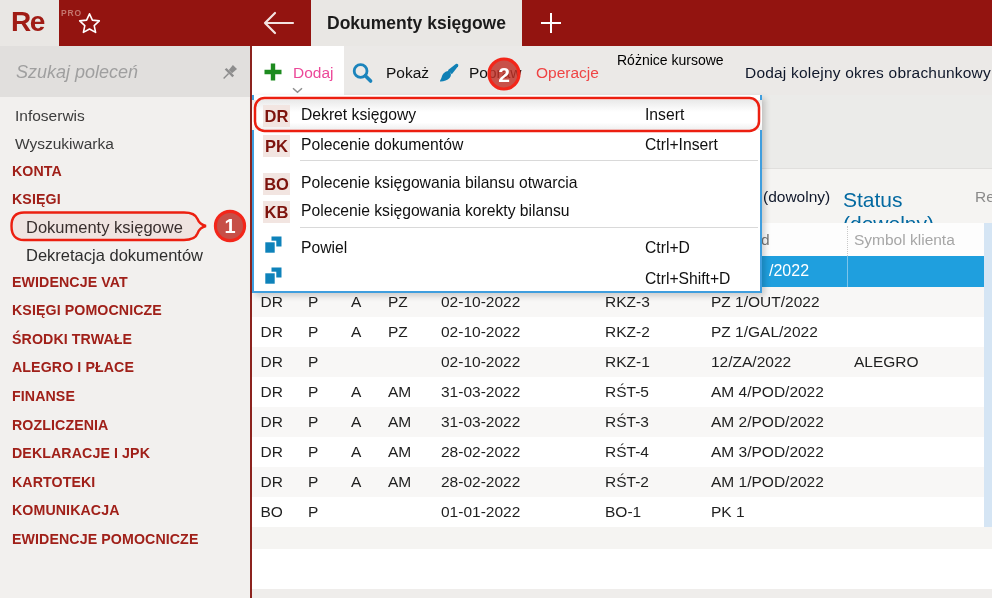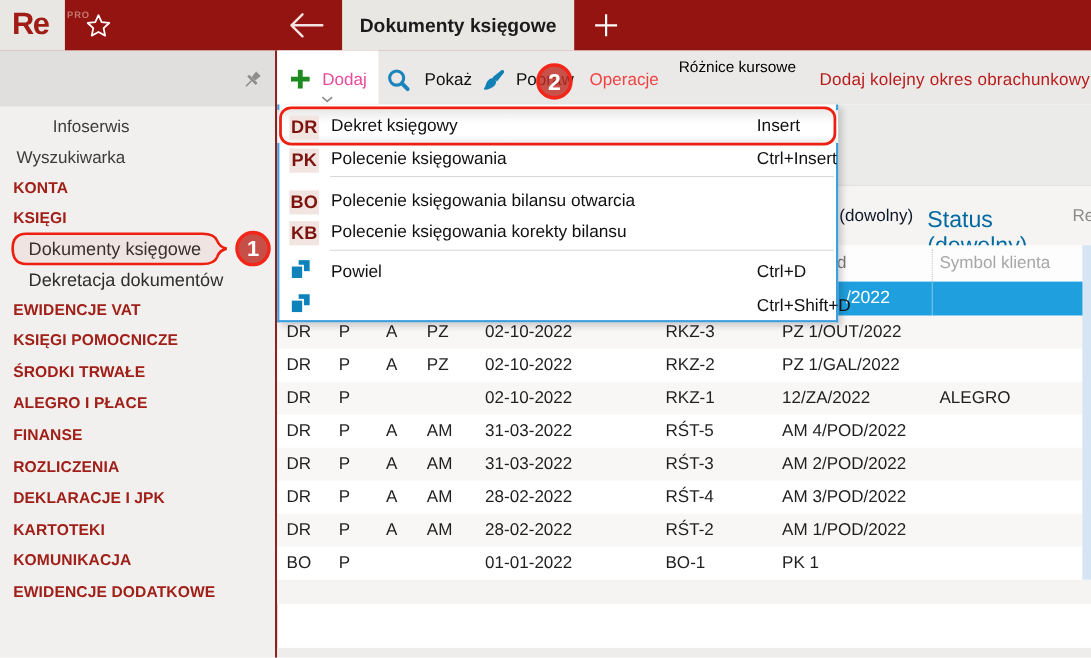--- a/index.html
+++ b/index.html
@@ -24,51 +24,52 @@
 </svg>
 
 <div class="abs" style="left:311px;top:0;width:211px;height:46px;background:#e9e7e4;
      display:flex;align-items:center;justify-content:center;font-weight:bold;font-size:17.5px;color:#1b1b1b;">Dokumenty księgowe</div>
 
 <svg class="abs" style="left:540px;top:12px;" width="22" height="22" viewBox="0 0 22 22">
   <path d="M11 1 V21 M1 11 H21" stroke="#fff" stroke-width="2" fill="none"></path>
 </svg>
 
 <div class="abs" style="left:0;top:46px;width:250px;height:51px;background:#e1dfdd;">
+  <div class="abs" style="left:16px;top:16px;font-style:italic;font-size:18px;color:#9f9f9f;">Szukaj poleceń</div>
   <svg class="abs" style="left:219px;top:17px;" width="20" height="20" viewBox="0 0 20 20">
     <g transform="rotate(45 10 10)" fill="#8d8d8d">
       <path d="M7.1 1.6 L12.9 1.6 L12.3 8 L7.7 8 Z"></path>
       <path d="M4.6 8.2 L15.4 8.2 L15.4 10.6 L4.6 10.6 Z"></path>
       <rect x="9.3" y="10.6" width="1.45" height="7"></rect>
     </g>
   </svg>
 </div>
 <div class="abs" style="left:0;top:97px;width:250px;height:501px;background:#f2f0ee;"></div>
 
 <style>
  .nav-i{position:absolute;left:15px;font-size:15.5px;color:#3c3c3c;white-space:nowrap;}
  .nav-c{position:absolute;left:12px;font-size:14.2px;font-weight:bold;color:#a02019;letter-spacing:0.1px;white-space:nowrap;}
  .nav-s{position:absolute;left:26px;font-size:16.5px;color:#2e2e2e;white-space:nowrap;}
 </style>
-<div class="nav-i" style="top:107px;margin-left:33px;">Infoserwis</div>
+<div class="nav-i" style="top:107px;">Infoserwis</div>
 <div class="nav-i" style="top:135px;">Wyszukiwarka</div>
 <div class="nav-c" style="top:163px;">KONTA</div>
 <div class="nav-c" style="top:191px;">KSIĘGI</div>
 <div class="nav-s" style="top:218px;">Dokumenty księgowe</div>
 <div class="nav-s" style="top:246px;">Dekretacja dokumentów</div>
 <div class="nav-c" style="top:274px;">EWIDENCJE VAT</div>
 <div class="nav-c" style="top:302px;">KSIĘGI POMOCNICZE</div>
 <div class="nav-c" style="top:331px;">ŚRODKI TRWAŁE</div>
 <div class="nav-c" style="top:359px;">ALEGRO I PŁACE</div>
 <div class="nav-c" style="top:388px;">FINANSE</div>
 <div class="nav-c" style="top:417px;">ROZLICZENIA</div>
 <div class="nav-c" style="top:445px;">DEKLARACJE I JPK</div>
 <div class="nav-c" style="top:474px;">KARTOTEKI</div>
 <div class="nav-c" style="top:502px;">KOMUNIKACJA</div>
-<div class="nav-c" style="top:531px;">EWIDENCJE DODATKOWE</div>
+<div class="nav-c" style="top:531px;">EWIDENCJE POMOCNICZE</div>
 
 <div class="abs" style="left:250px;top:46px;width:2px;height:552px;background:#8c231e;"></div>
 
 <div class="abs" style="left:252px;top:46px;width:740px;height:49px;background:#ebe9e7;"></div>
 <div class="abs" style="left:252px;top:46px;width:92px;height:49px;background:#ffffff;"></div>
 
 <svg class="abs" style="left:264px;top:63px;" width="18" height="18" viewBox="0 0 18 18">
   <path d="M9 0.5 V17.5 M0.5 9 H17.5" stroke="#1d8b1f" stroke-width="4.4" fill="none"></path>
 </svg>
 <div class="abs" style="left:293px;top:64px;font-size:15.5px;color:#ec4899;">Dodaj</div>
@@ -82,21 +83,21 @@
 </svg>
 <div class="abs" style="left:386px;top:64px;font-size:15.5px;color:#111;">Pokaż</div>
 
 <svg class="abs" style="left:439px;top:63px;" width="20" height="20" viewBox="0 0 20 20">
   <path d="M16.8 0.9 C 18.5 0.1 19.9 1.5 19.1 3.2 L 12.8 11.2 L 8.8 7.2 Z" fill="#1080b5"></path>
   <path d="M 10.2 8 C 12.4 10 12.6 12.8 10.6 14.9 C 8.5 17.1 5 18.3 1.7 18.6 C 1 18.7 0.7 18.1 1.1 17.5 C 2.9 15.2 2.4 13 4.2 10.7 C 5.9 8.6 8.4 7.5 10.2 8 Z" fill="#1080b5"></path>
 </svg>
 <div class="abs" style="left:469px;top:64px;font-size:15.5px;color:#111;">Popraw</div>
 <div class="abs" style="left:536px;top:64px;font-size:15.5px;color:#ef4444;">Operacje</div>
 <div class="abs" style="left:617px;top:52px;font-size:14px;color:#000000;">Różnice kursowe</div>
-<div class="abs" style="left:745px;top:64px;font-size:15.5px;letter-spacing:0.2px;color:#b91c1c;">Dodaj kolejny okres obrachunkowy</div>
+<div class="abs" style="left:745px;top:64px;font-size:15.5px;letter-spacing:0.2px;color:#0f172a;">Dodaj kolejny okres obrachunkowy</div>
 
 <div class="abs" style="left:252px;top:95px;width:740px;height:74px;background:#ebebe9;border-bottom:1px solid #e0dfdd;box-sizing:border-box;"></div>
 <div class="abs" style="left:252px;top:169px;width:740px;height:54px;background:#f5f4f2;">
   <div class="abs" style="left:511px;top:19px;font-size:15.5px;color:#0f172a;">(dowolny)</div>
   <div class="abs" style="left:591px;top:19px;font-size:21px;color:#0369a1;">Status (dowolny)</div>
   <div class="abs" style="left:723px;top:19px;font-size:15.5px;color:#8a8a8a;">Rej</div>
 </div>
 <div class="abs" style="left:252px;top:223px;width:740px;height:33px;background:#fdfdfd;">
   <div class="abs" style="left:509px;top:8px;font-size:15.5px;color:#777;">d</div>
   <div class="abs" style="left:602px;top:8px;font-size:15.5px;color:#a6a6a6;">Symbol klienta</div>
@@ -189,31 +190,31 @@
 <div class="abs" style="left:984px;top:223px;width:8px;height:304px;background:#d5e5f4;"></div>
 
 <div class="abs" style="left:252px;top:95px;width:510px;height:198px;background:#fff;
      border-left:2px solid #3f9ede;border-right:2px solid #3f9ede;border-bottom:2px solid #3f9ede;
      box-sizing:border-box;box-shadow:3px 3px 6px rgba(0,0,0,0.18);"></div>
 <style>
  .mi{position:absolute;left:252px;width:510px;height:30px;}
  .mbadge{position:absolute;left:11px;top:5px;width:27px;height:22px;background:#f2e5e1;color:#7d130d;
    font-weight:bold;font-size:16.5px;display:flex;align-items:center;justify-content:center;}
  .mlabel{position:absolute;left:49px;top:5.5px;font-size:15.7px;color:#101010;white-space:nowrap;}
- .mkey{position:absolute;left:393px;top:5.5px;font-size:15.7px;color:#101010;white-space:nowrap;margin-left:43px;}
+ .mkey{position:absolute;left:393px;top:5.5px;font-size:15.7px;color:#101010;white-space:nowrap;}
  .msep{position:absolute;left:300px;width:458px;height:1px;background:#d9d9d9;}
 </style>
 <div class="mi" style="top:100px;background:linear-gradient(180deg,#e9e9e9,#ffffff 40%,#ffffff 75%,#efefef);">
     <span class="mbadge">DR</span>
     <span class="mlabel">Dekret księgowy</span>
     <span class="mkey">Insert</span>
   </div>
 <div class="mi" style="top:130px;">
     <span class="mbadge">PK</span>
-    <span class="mlabel">Polecenie księgowania</span>
+    <span class="mlabel">Polecenie dokumentów</span>
     <span class="mkey">Ctrl+Insert</span>
   </div>
 <div class="msep" style="top:160px;"></div>
 <div class="mi" style="top:168px;">
     <span class="mbadge">BO</span>
     <span class="mlabel">Polecenie księgowania bilansu otwarcia</span>
   </div>
 <div class="mi" style="top:196px;text-align:right;">
     <span class="mbadge">KB</span>
     <span class="mlabel">Polecenie księgowania korekty bilansu</span>

